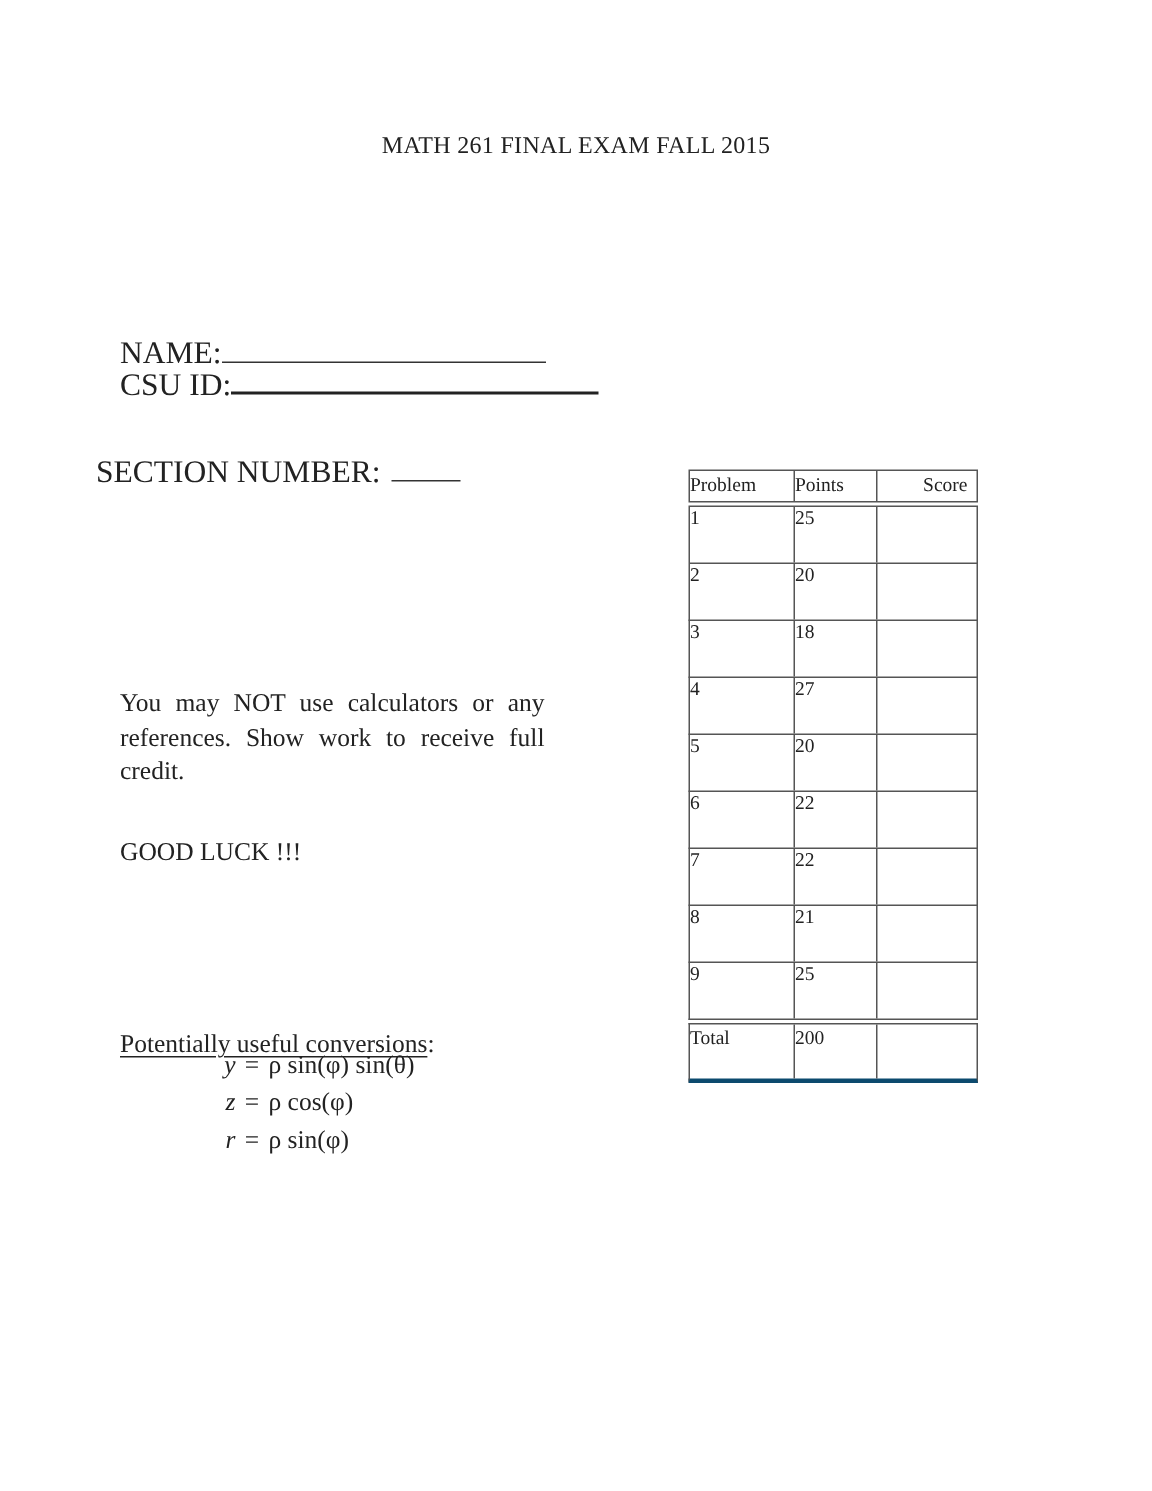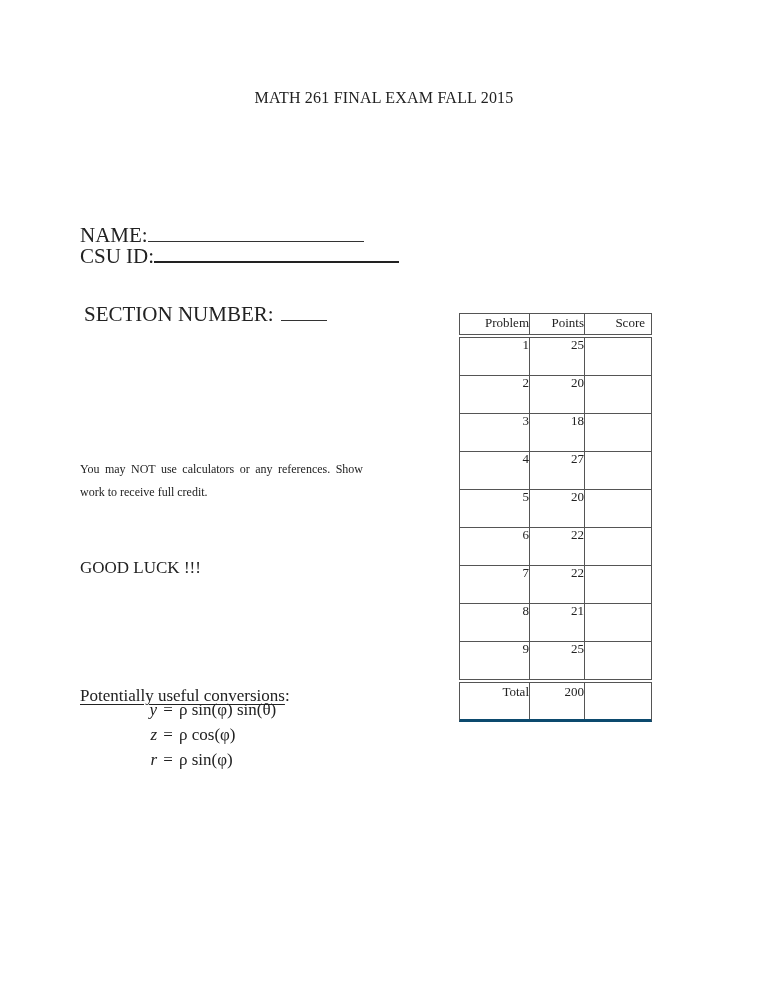--- a/index.html
+++ b/index.html
@@ -5,34 +5,34 @@
   html, body { margin:0; padding:0; background:#ffffff; }
   body { width:768px; height:994px; position:relative; overflow:hidden;
          font-family:"DejaVu Serif","Liberation Serif",serif; color:#222; }
   .abs { position:absolute; }
   .title { left:0; width:768px; top:89px; text-align:center; font-size:16px; letter-spacing:0.2px;
            font-family:"Liberation Serif","DejaVu Serif",serif; }
   .lbl { font-family:"Liberation Serif","DejaVu Serif",serif; font-size:21px; white-space:nowrap; }
   .line { display:inline-block; border-bottom:1px solid #333; vertical-align:baseline; }
   .line.thick { border-bottom:2px solid #222; }
   .para { left:80px; top:458px; width:283px; font-family:"Liberation Serif","DejaVu Serif",serif;
-          font-size:12px; line-height:22.5px; text-align:justify; }
+          font-size:17px; line-height:22.5px; text-align:justify; }
   .luck { left:80px; top:542px; font-family:"Liberation Serif","DejaVu Serif",serif; font-size:17px;margin-top:16px; }
   .conv-h { left:80px; top:686px; font-family:"Liberation Serif","DejaVu Serif",serif; font-size:17px;
             text-decoration:underline; text-underline-offset:3px; }
   .conv-h .colon { text-decoration:none; display:inline-block; }
   .eqs { left:143px; top:697px; font-family:"Liberation Serif","DejaVu Serif",serif; font-size:17px; }
   .eq { height:25.2px; line-height:25.2px; white-space:nowrap; }
   .eq .lhs { display:inline-block; width:14px; text-align:right; font-style:italic; }
   .eq .eqs-sign { display:inline-block; width:22px; text-align:center; }
 
   
   .tbl { left:459px; top:313px; width:193px; font-family:"Liberation Serif","DejaVu Serif",serif; font-size:13px; }
   .row { position:relative; display:flex; border-left:1px solid #555; border-right:1px solid #555; }
-  .cell { box-sizing:border-box; text-align:right; }
+  .cell { box-sizing:border-box; text-align:left; }
   .c1 { width:70px; border-right:1px solid #555; }
   .c2 { width:55px; border-right:1px solid #555; }
   .c3 { width:66px; }
   .hdr { border-top:1px solid #555; border-bottom:1px solid #555; height:20px; line-height:18px; }
   .hdr .c3 { text-align:right; padding-right:6px; }
   .gap { height:2px; }
   .body-row { height:37px; border-bottom:1px solid #555; }
   .body-row .cell { padding-top:0px; line-height:14px; }
   .first { border-top:1px solid #555; }
   .total { height:36px; border-top:1px solid #555; border-bottom:3px solid #0c4a6e; }
@@ -43,21 +43,21 @@
 
 <div class="abs title">MATH 261 FINAL EXAM FALL 2015</div>
 
 <div class="abs lbl" style="left:80px; top:223px;">
   <span>NAME:</span><span class="line" style="width:216px;"></span>
 </div>
 <div class="abs lbl" style="left:80px; top:244px;">
   <span>CSU ID:</span><span class="line thick" style="width:245px;"></span>
 </div>
 
-<div class="abs lbl" style="left:84px; top:302px;">
+<div class="abs lbl" style="left:64px; top:302px;">
   <span>SECTION NUMBER:</span>
   <span class="line" style="width:46px; margin-left:2px;"></span>
 </div>
 
 <div class="abs para">You may NOT use calculators or any references. Show work to receive full credit.</div>
 <div class="abs luck">GOOD LUCK !!!</div>
 
 <div class="abs conv-h"><span>Potentially useful conversions</span><span class="colon">:</span></div>
 
 <div class="abs eqs">

